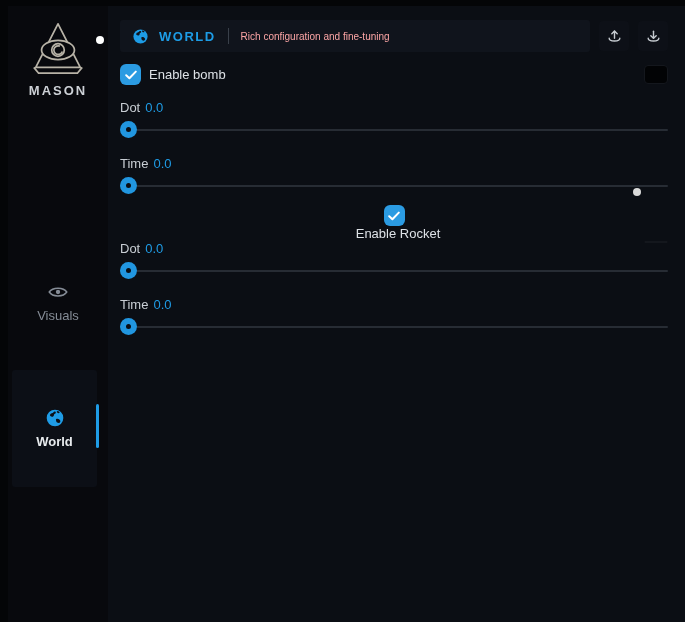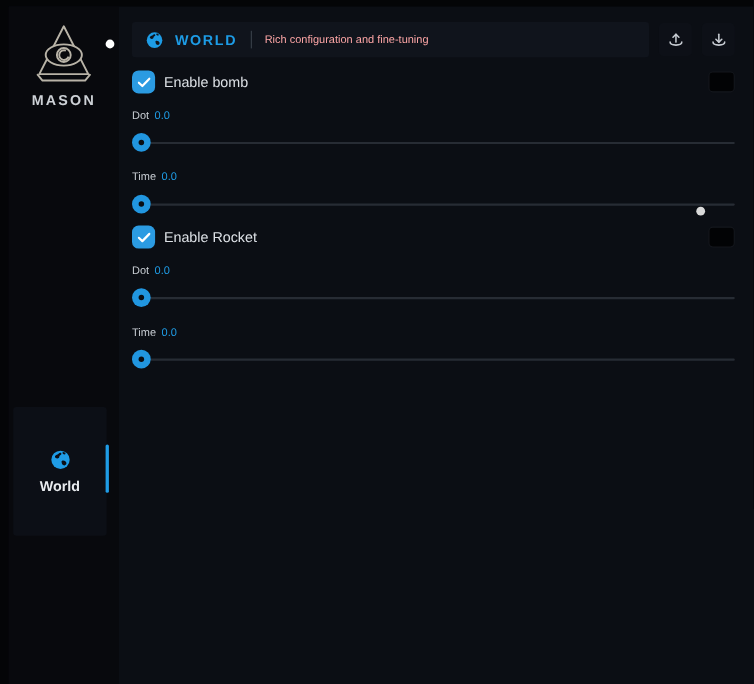--- a/index.html
+++ b/index.html
@@ -63,34 +63,34 @@
   .header-divider { width:1px; height:16px; background:#39404a; margin-right:12px; }
   .header-subtitle { font-size:10px; color:#fca5a5; }
   .icon-btn {
     width:30px; height:30px; margin-left:9px; border:none; cursor:pointer;
     background:#0d1017; border-radius:4px;
     display:flex; align-items:center; justify-content:center;
   }
   
   .check-row { display:flex; align-items:center; height:21px; margin-top:10px; }
   .check-row.first { margin-top:12px; }
-  .check-row.rocket { margin-top:11px; }
+  .check-row.rocket { margin-top:11px;flex-direction:column; }
   .checkbox {
     width:21px; height:21px; border-radius:6px; background:#2b9be2;
     display:flex; align-items:center; justify-content:center; cursor:pointer;
     flex:0 0 auto;
   }
   .check-label { font-size:13px; color:#dde1e6; margin-left:8px; }
   .swatch {
     margin-left:auto; width:24px; height:19px; border-radius:4px;
     background:#020305; border:1px solid #14171d; cursor:pointer;
   }
   .slider-group { margin-top:15px; }
   .slider-group.time { margin-top:18px; }
-  .slider-label { font-size:10px; height:15px; color:#c9ced4; }
+  .slider-label { font-size:13px; height:15px; color:#c9ced4; }
   .slider-label .val { color:#1f9ce6; margin-left:5px; }
   .slider { position:relative; height:17px; margin-top:6px; cursor:pointer; }
   .slider .track {
     position:absolute; left:0; right:0; top:7.5px; height:2px;
     background:#272c34; border-radius:1px;
   }
   .slider .handle {
     position:absolute; left:0; top:0; width:17px; height:17px; border-radius:50%;
     background:#2196e0; cursor:pointer;
   }
@@ -118,20 +118,27 @@
           <path d="M7 49 L12 55 L52 55 L57 49"></path>
           <ellipse cx="32" cy="31" rx="17" ry="10" fill="#08090d"></ellipse>
           <circle cx="32" cy="31" r="6.5"></circle>
           <path d="M34 27 a4.5 4.5 0 1 0 2.5 5.5"></path>
         </g>
       </svg>
       <div class="logo-text">MASON</div>
     </div>
 
 
+    <div class="nav-item nav-visuals">
+      <svg class="nav-icon" width="20" height="16" viewBox="0 0 24 18">
+        <path d="M1.5 9 C5.5 2.8 18.5 2.8 22.5 9 C18.5 15.2 5.5 15.2 1.5 9 Z" fill="none" stroke="#858c96" stroke-width="1.8"></path>
+        <circle cx="12" cy="9" r="2.6" fill="#858c96"></circle>
+      </svg>
+      <span class="nav-label">Visuals</span>
+    </div>
 
     <div class="nav-item nav-world">
       <svg class="nav-icon" width="20" height="20" viewBox="0 0 24 24">
         <circle cx="12" cy="12" r="10" fill="#1f9ce6"></circle>
         <path fill="#0c0f16" d="M6 8c1-2.2 3.2-1.4 4.2-3 .8-1.2 3-.8 2.8.8-.2 1.4-2.3 1.2-2.3 2.9 0 1.3-1.8 2.4-3 1.6C6.5 9.6 5.6 9 6 8zM13.5 13.2c1.8-.9 4 .1 4.9 2 .5 1-.9 2.9-2 2.9s-2.9-1-2.9-2.1-.9-2.2 0-2.8zM15 3.5c1 0 2.6.9 2.5 1.9-.1 1-2 1-2.9 0-.8-.9-.5-1.9.4-1.9z"></path>
       </svg>
       <span class="nav-label">World</span>
       <span class="active-bar"></span>
     </div>
 

